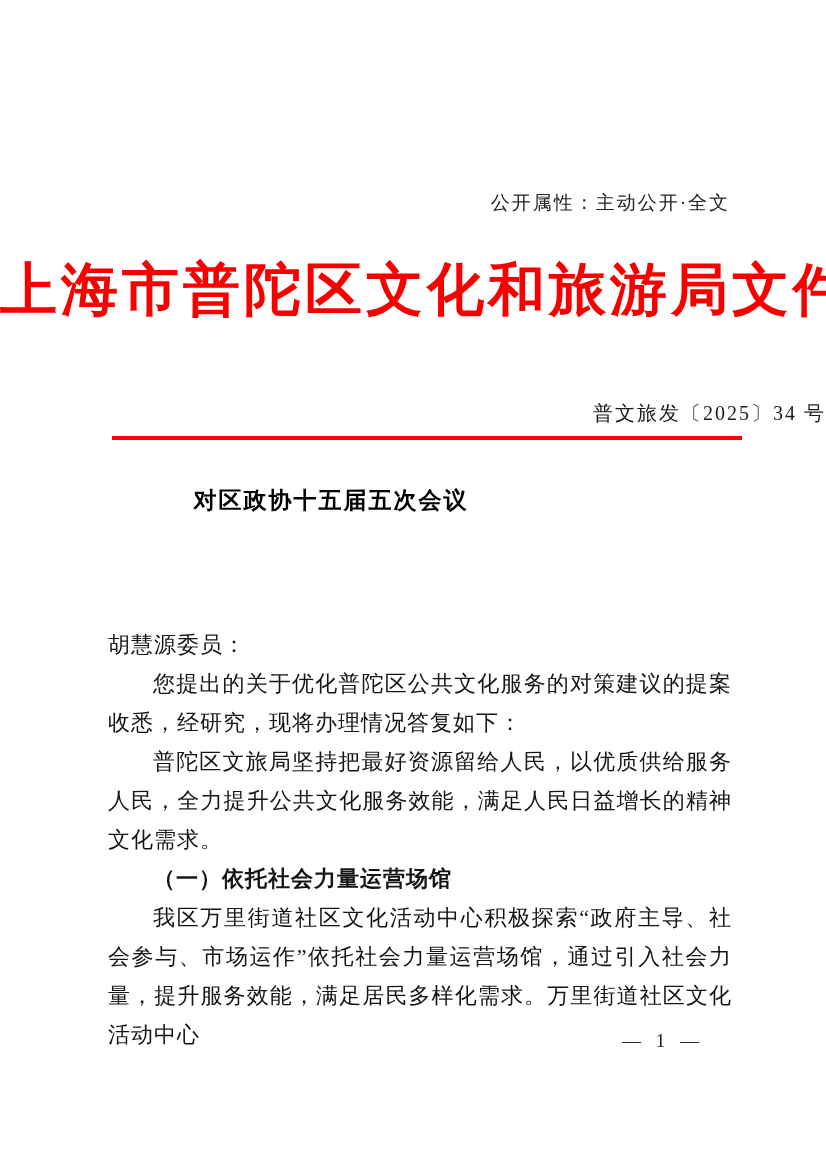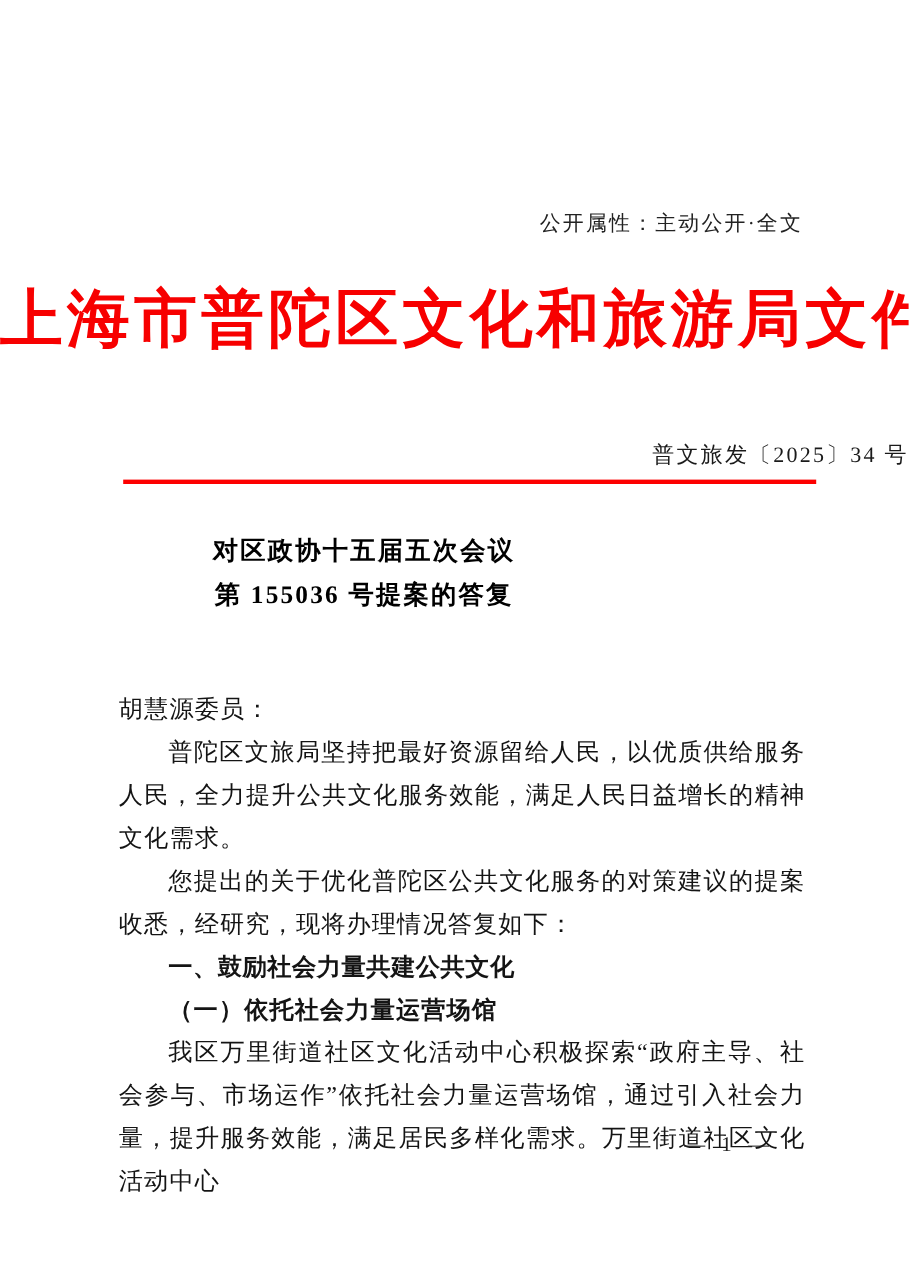--- a/index.html
+++ b/index.html
@@ -102,25 +102,23 @@
 <div class="publicity">公开属性：主动公开·全文</div>
 
 <div class="agency-title">上海市普陀区文化和旅游局文件</div>
 
 <div class="doc-number">普文旅发〔2025〕34 号</div>
 
 <div class="red-rule"></div>
 
 <div class="main-title">
   <div>对区政协十五届五次会议</div>
-  <div>第 155036 号提案的答复</div>
 </div>
 
 <div class="body-block">
   <p class="salutation">胡慧源委员：</p>
+  <p>您提出的关于优化普陀区公共文化服务的对策建议的提案收悉，经研究，现将办理情况答复如下：</p>
   <p>普陀区文旅局坚持把最好资源留给人民，以优质供给服务人民，全力提升公共文化服务效能，满足人民日益增长的精神文化需求。</p>
-  <p>您提出的关于优化普陀区公共文化服务的对策建议的提案收悉，经研究，现将办理情况答复如下：</p>
-  <p class="h1">一、鼓励社会力量共建公共文化</p>
   <p class="h2">（一）依托社会力量运营场馆</p>
   <p>我区万里街道社区文化活动中心积极探索“政府主导、社会参与、市场运作”依托社会力量运营场馆，通过引入社会力量，提升服务效能，满足居民多样化需求。万里街道社区文化活动中心</p>
 </div>
 
 <div class="page-number">— 1 —</div>
 
 </body></html>

